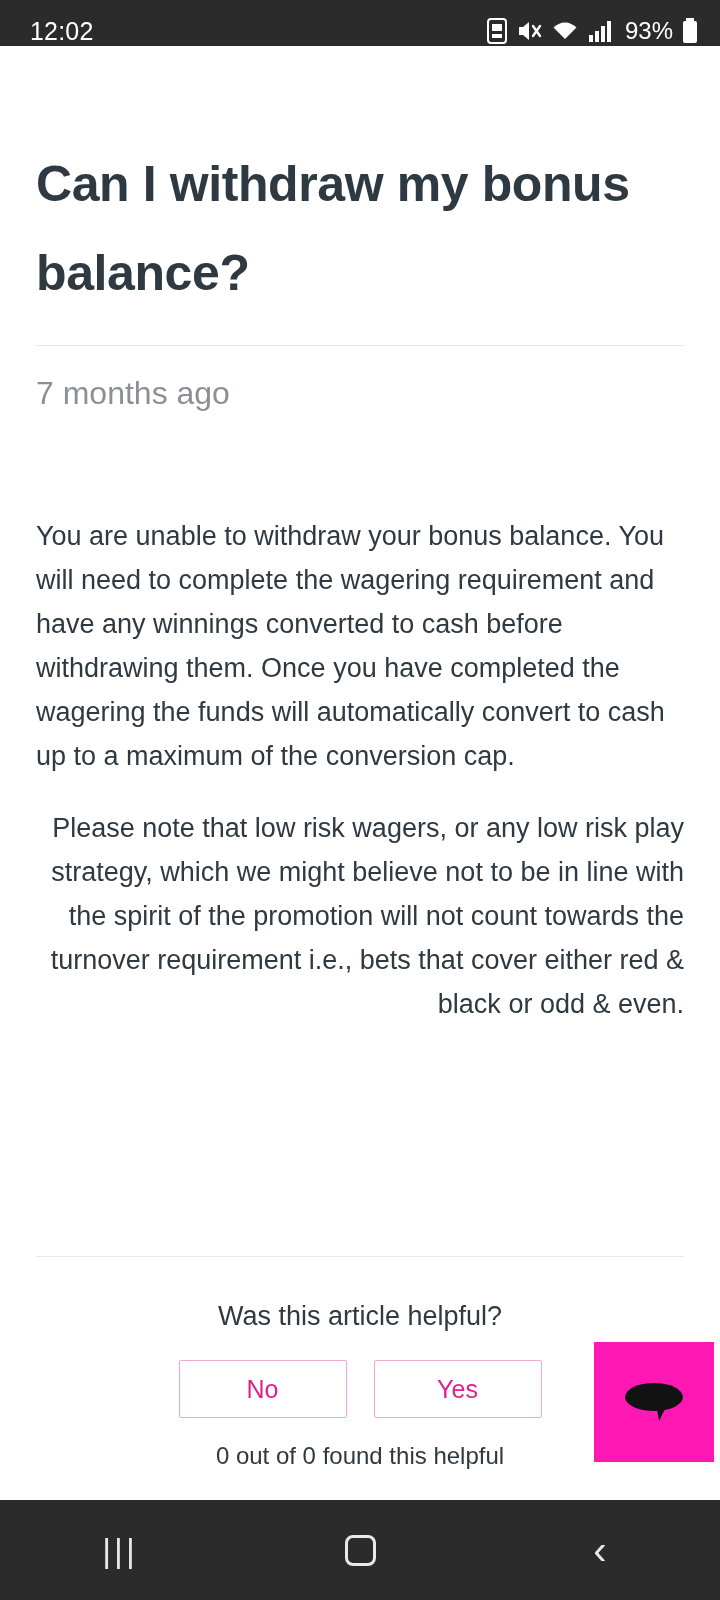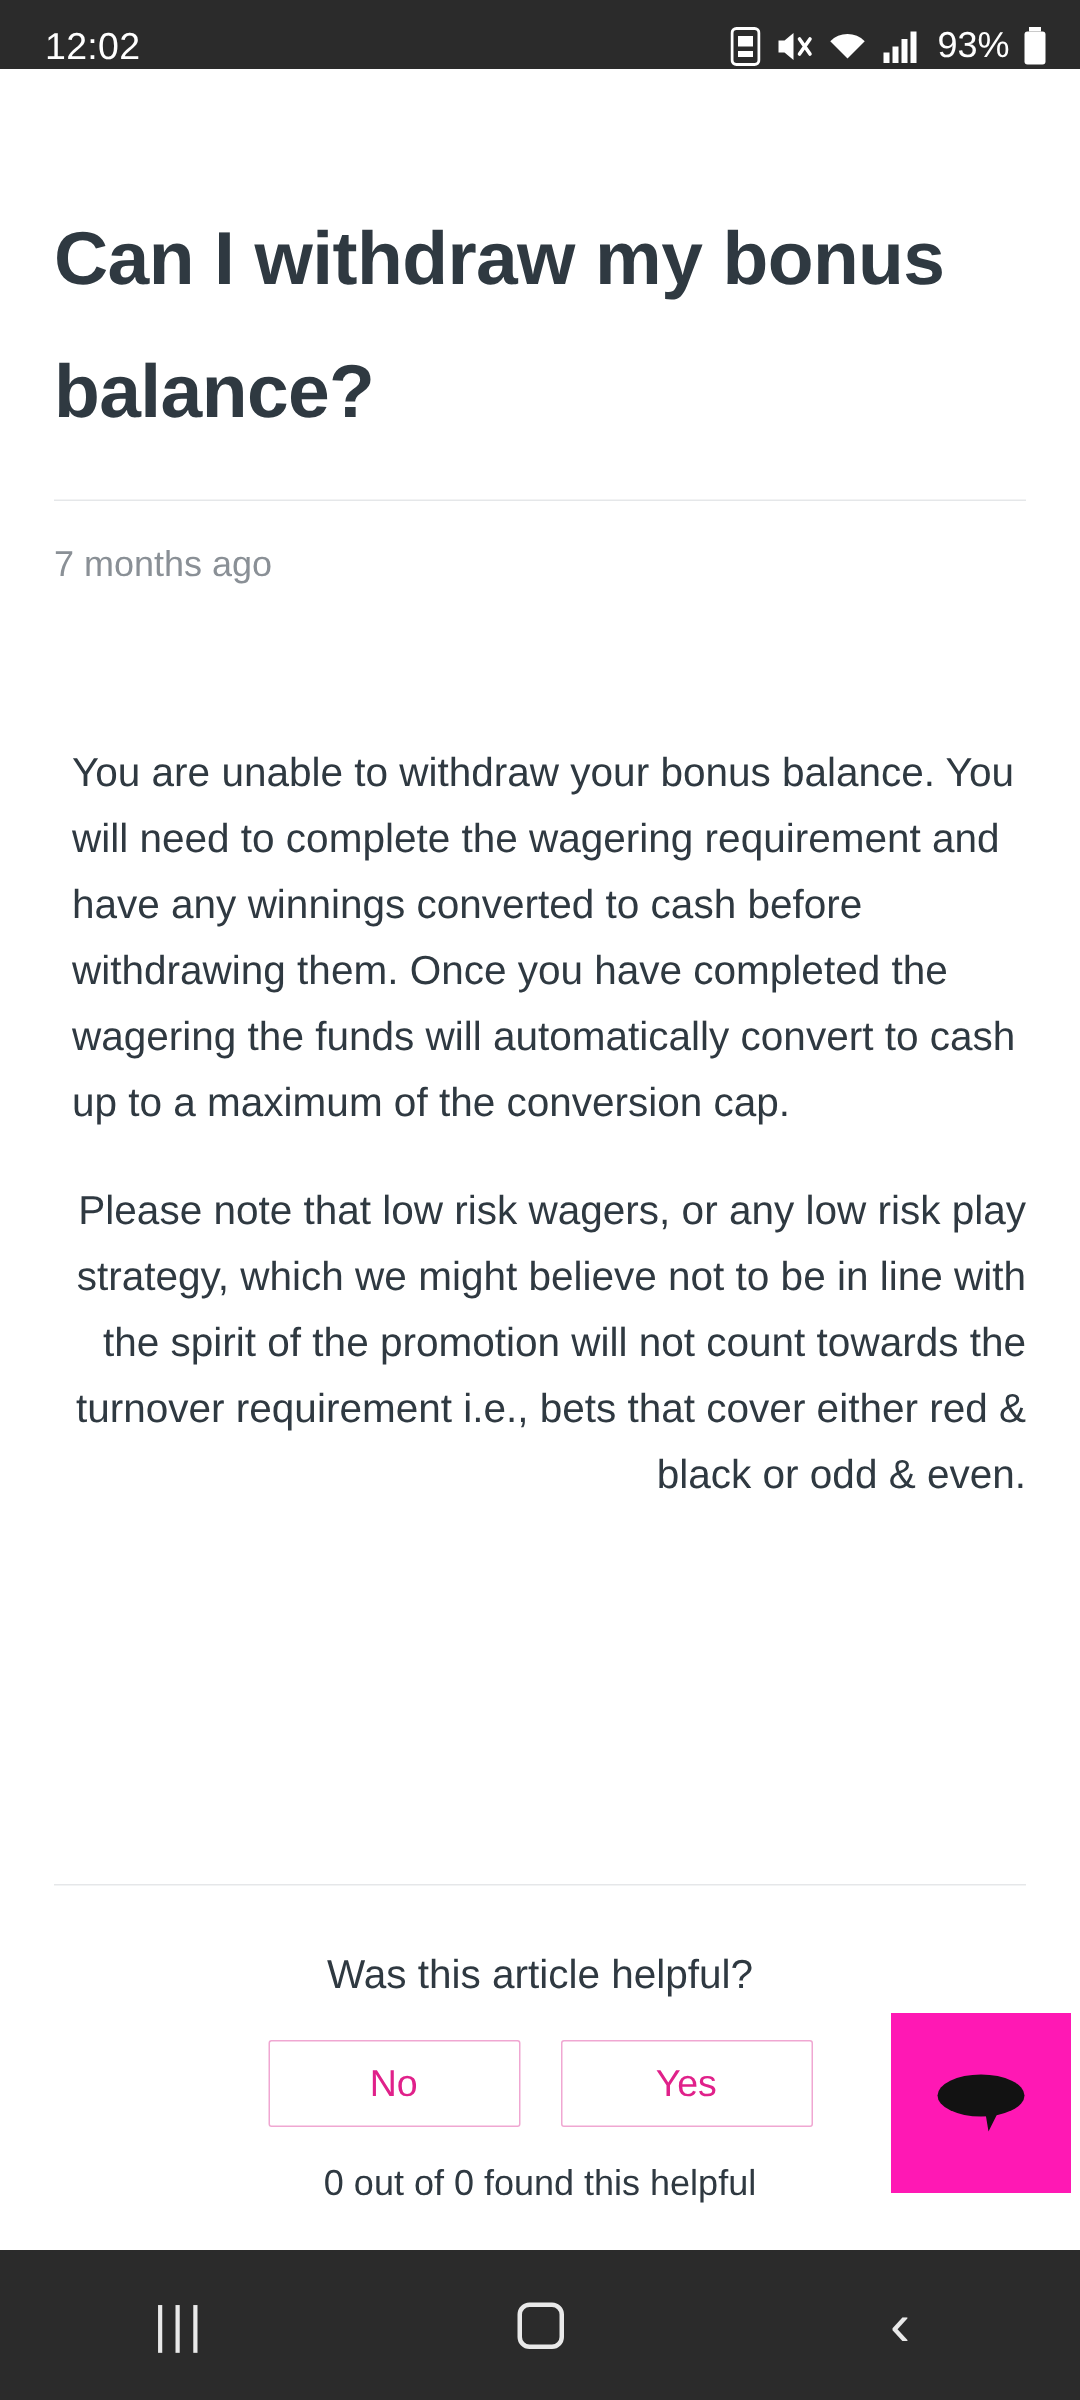--- a/index.html
+++ b/index.html
@@ -44,46 +44,45 @@
   .battery-pct {
     font-size: 24px;
     font-weight: 400;
     margin-left: 2px;
   }
 
   
   .content {
     flex: 1 1 auto;
     position: relative;
-    padding: 4px 36px;
+    padding: 16px 36px;
     overflow: hidden;
     border-radius: 25px;
   }
   .article-title {
     margin-top: 78px;
     font-size: 50px;
     line-height: 1.78;
     font-weight: 700;
     color: #2f3941;
     letter-spacing: -0.4px;
   }
   .title-divider {
     margin-top: 27px;
     border-top: 1px solid #e5e7e9;
     width: 100%;
   }
   .article-date {
     margin-top: 29px;
-    font-size: 24px;
+    font-size: 32px;
     color: #8a9096;
     font-weight: 400;
   }
   .article-body {
     margin-top: 102px;
-    margin-left: 12px;
   }
   .article-body p {
     font-size: 27px;
     line-height: 44px;
     color: #2f3941;
     font-weight: 400;
   }
   .article-body p + p { margin-top: 28px; text-align: right; }
 
   

